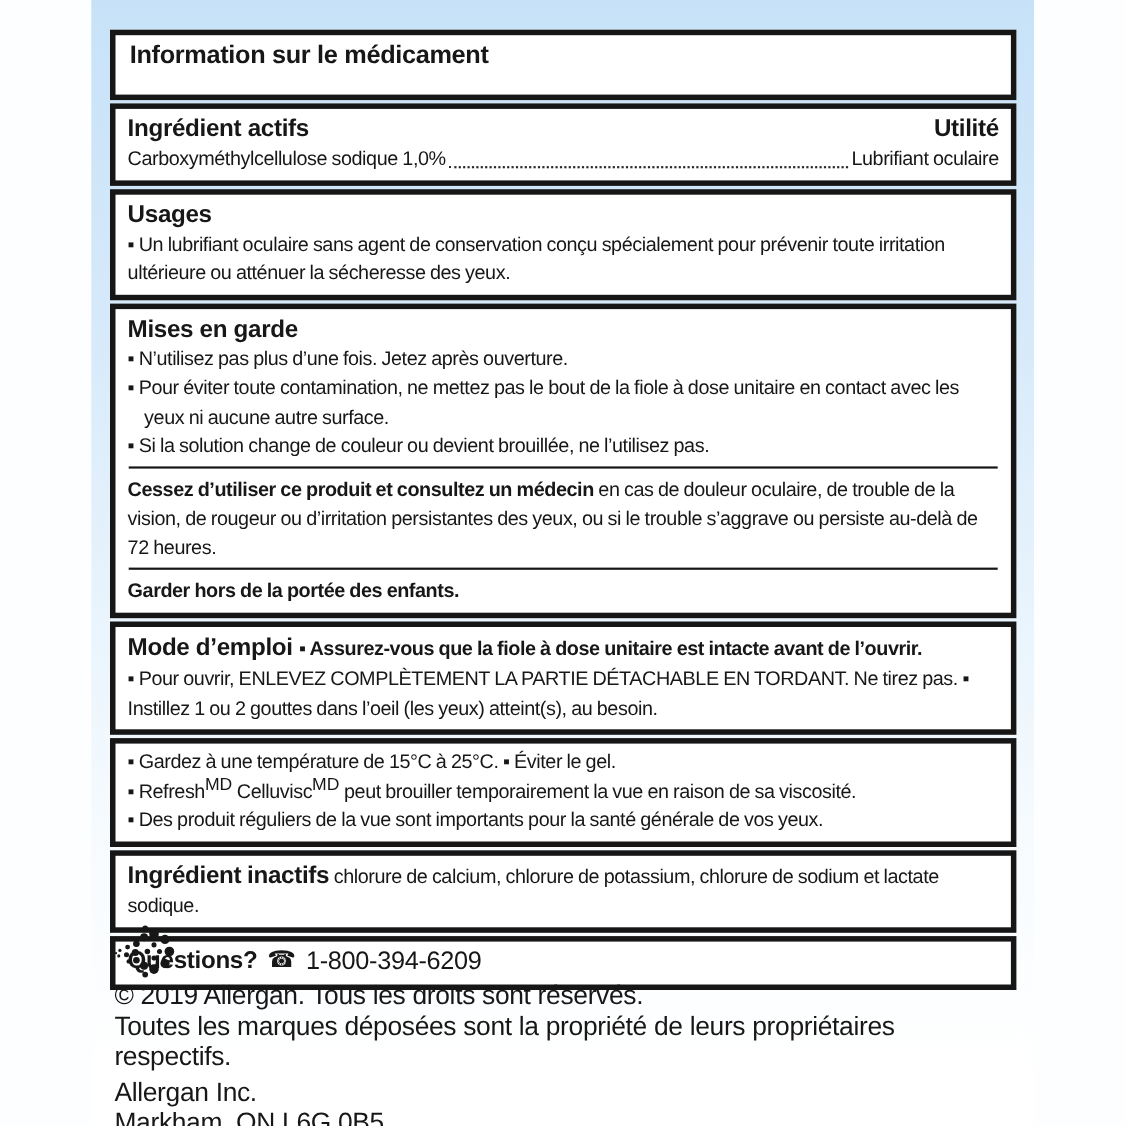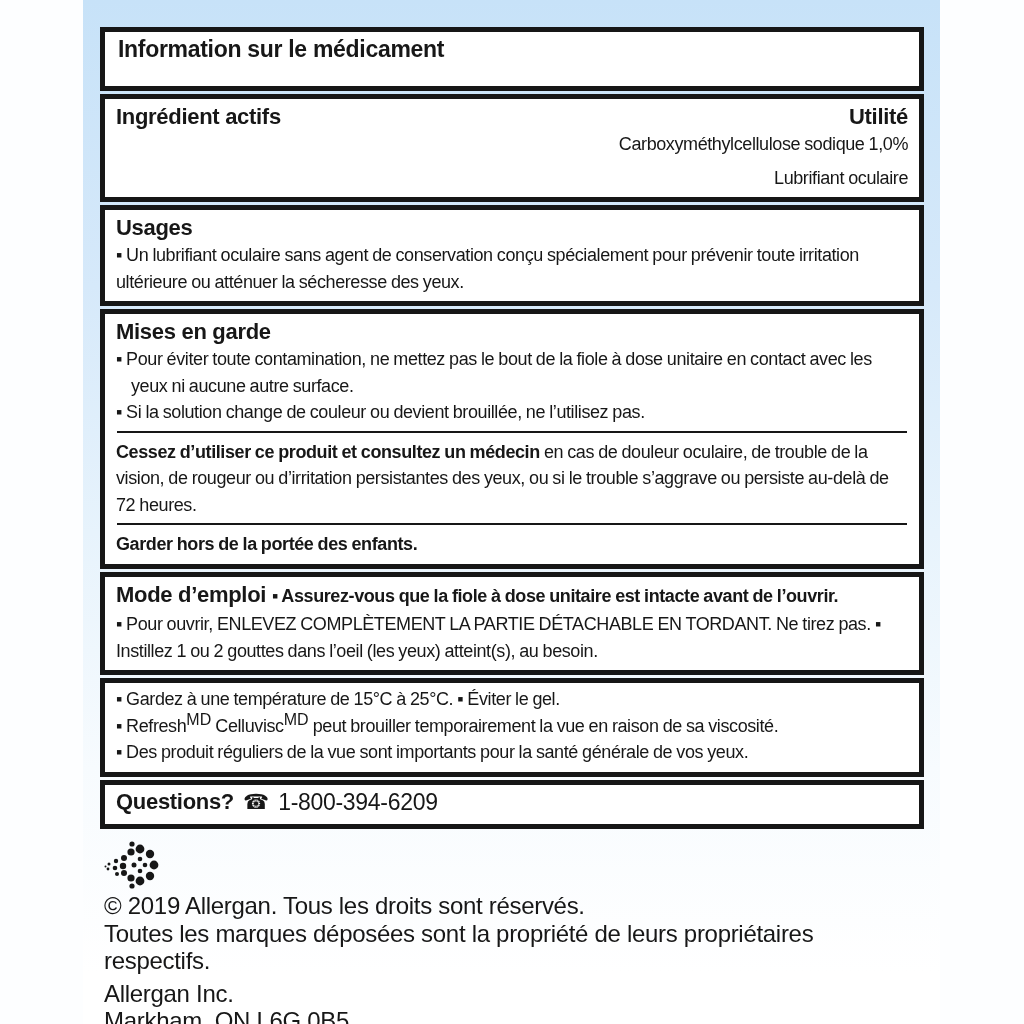--- a/index.html
+++ b/index.html
@@ -20,21 +20,21 @@
     margin-bottom:3px; padding:3px 11px 6px;
   }
   .box-header { padding:2px 13px 22px; }
   .label-title { font-size:23px; font-weight:700; letter-spacing:-0.3px; line-height:30px; }
   .sec-title { font-size:22px; font-weight:700; letter-spacing:-0.3px; line-height:29px; }
   .body-text { font-size:18px; line-height:26.5px; letter-spacing:-0.4px; word-spacing:-0.5px; }
   .hang { padding-left:15px; text-indent:-15px; }
   .bold { font-weight:700; }
   .rule { border:none; border-top:2px solid #161616; margin:5px 1px 6px; }
   .ai-row { display:flex; justify-content:space-between; align-items:baseline; }
-  .dot-row { display:flex; align-items:flex-end;flex-direction:column; }
+  .dot-row { display:flex; align-items:flex-end; }
   .dot-leader { flex:1; border-bottom:2.5px dotted #2a2a2a; margin:0 3px 5px; }
   sup.md { font-size:16px; letter-spacing:0; vertical-align:super; line-height:0; }
   .q-row { display:flex; align-items:center; gap:9px; padding:1px 0 2px; }
   .q-label { font-size:22px; font-weight:700; letter-spacing:-0.3px; }
   .phone-glyph { font-size:21px; line-height:20px; }
   .q-number { font-size:23px; letter-spacing:-0.3px; }
   .footer { position:absolute; left:104px; top:840px; width:760px; }
   .logo-row { display:flex; align-items:center; gap:5px; height:52px; }
   .wordmark { font-size:32px; font-weight:700; font-style:italic; letter-spacing:-1.2px; }
   .tm { font-size:10px; font-style:normal; font-weight:700; vertical-align:baseline; position:relative; top:6px; left:1px; }
@@ -66,20 +66,21 @@
       </div>
     </div>
 
     <div class="box">
       <div class="sec-title">Usages</div>
       <div class="body-text">▪ Un lubrifiant oculaire sans agent de conservation conçu spécialement pour prévenir toute irritation ultérieure ou atténuer la sécheresse des yeux.</div>
     </div>
 
     <div class="box">
       <div class="sec-title">Mises en garde</div>
+      <div class="body-text hang">▪ N’utilisez pas plus d’une fois. Jetez après ouverture.</div>
       <div class="body-text hang">▪ Pour éviter toute contamination, ne mettez pas le bout de la fiole à dose unitaire en contact avec les yeux ni aucune autre surface.</div>
       <div class="body-text hang">▪ Si la solution change de couleur ou devient brouillée, ne l’utilisez pas.</div>
       <hr class="rule">
       <div class="body-text">
         <span class="bold">Cessez d’utiliser ce produit et consultez un médecin</span><span> en cas de douleur oculaire, de trouble de la vision, de rougeur ou d’irritation persistantes des yeux, ou si le trouble s’aggrave ou persiste au-delà de 72 heures.</span>
       </div>
       <hr class="rule">
       <div class="body-text bold">Garder hors de la portée des enfants.</div>
     </div>
 
@@ -91,20 +92,25 @@
     </div>
 
     <div class="box">
       <div class="body-text">▪ Gardez à une température de 15°C à 25°C. ▪ Éviter le gel.</div>
       <div class="body-text">
         <span>▪ Refresh</span><sup class="md">MD</sup><span> Celluvisc</span><sup class="md">MD</sup><span> peut brouiller temporairement la vue en raison de sa viscosité.</span>
       </div>
       <div class="body-text">▪ Des produit réguliers de la vue sont importants pour la santé générale de vos yeux.</div>
     </div>
 
+    <div class="box">
+      <div class="body-text">
+        <span class="sec-title">Ingrédient inactifs</span><span> chlorure de calcium, chlorure de potassium, chlorure de sodium et lactate sodique.</span>
+      </div>
+    </div>
 
     <div class="box">
       <div class="q-row">
         <span class="q-label">Questions?</span>
         <span class="phone-glyph">☎</span>
         <span class="q-number">1-800-394-6209</span>
       </div>
     </div>
   </div>
 

